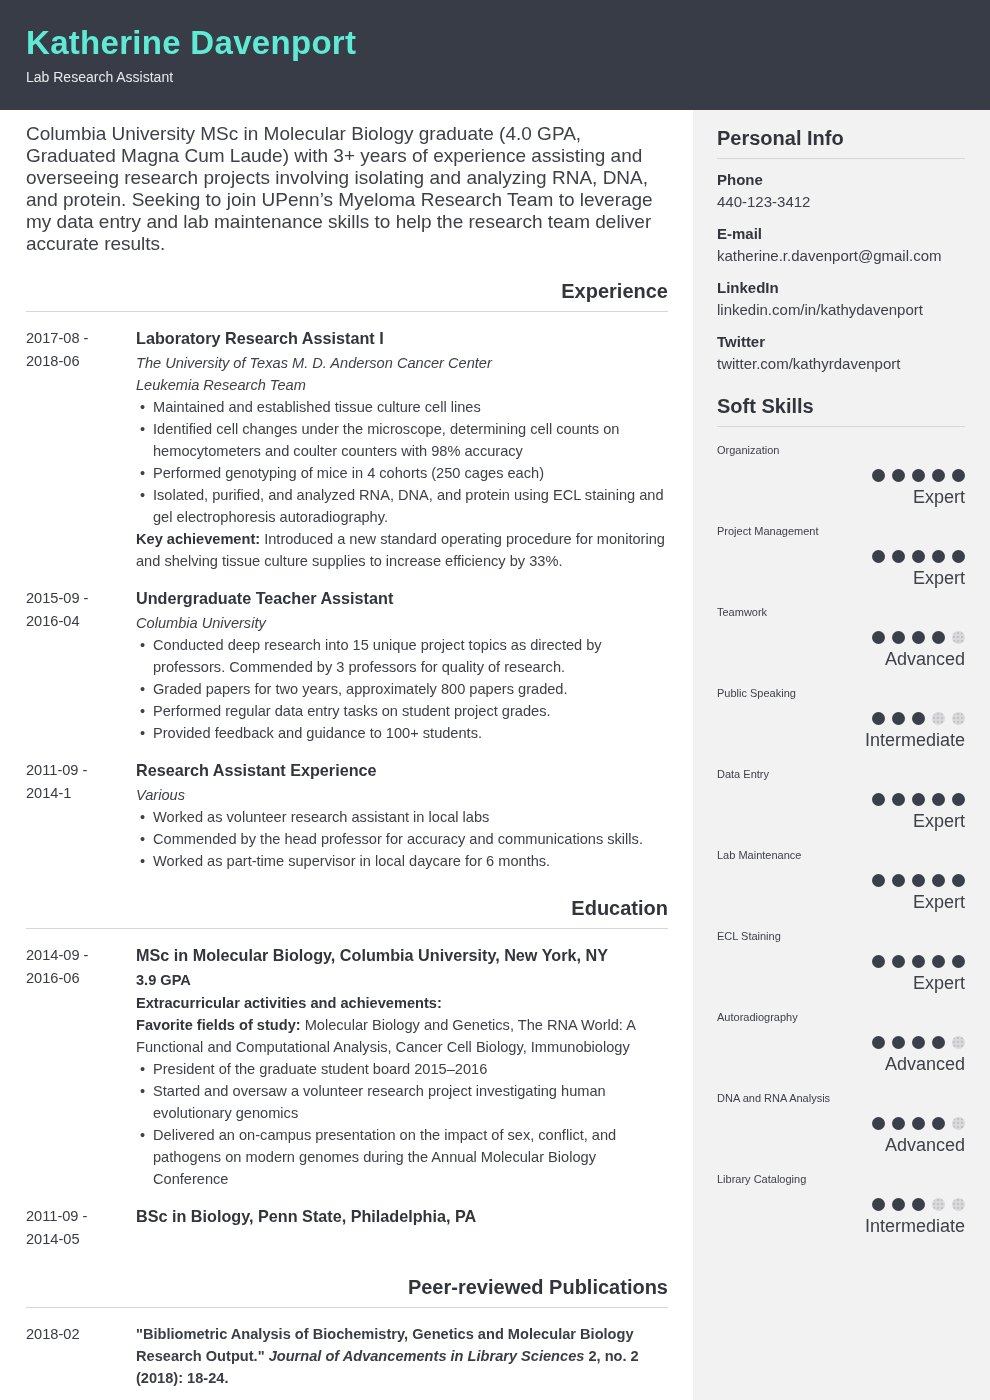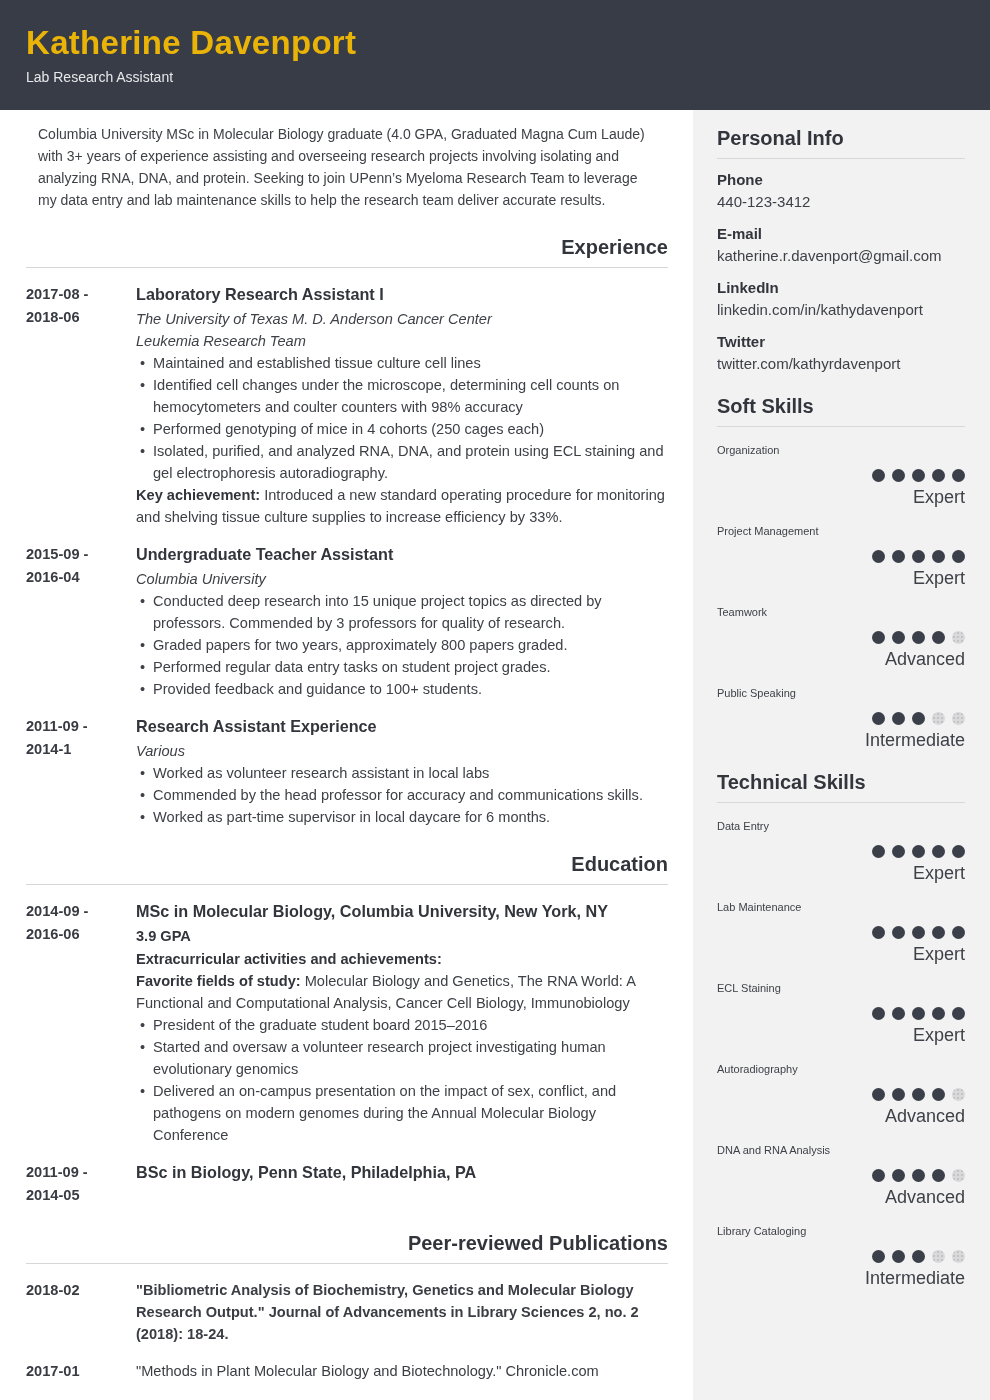--- a/index.html
+++ b/index.html
@@ -11,49 +11,49 @@
     --heading:#32353b;
     --rule:#d6d7d9;
   }
   *{box-sizing:border-box;}
   html,body{margin:0;padding:0;background:#fff;}
   body{font-family:"Liberation Sans",sans-serif;color:var(--text);}
   .page{width:990px;min-height:1400px;background:#fff;margin:0;position:relative;}
 
   
   .header{background:var(--header-bg);height:110px;padding:0 26px;display:flex;flex-direction:column;justify-content:center;}
-  .person-name{margin:0;color:#eab308;font-size:33px;font-weight:bold;letter-spacing:.3px;line-height:1.1;}
+  .person-name{margin:0;color:#5eead4;font-size:33px;font-weight:bold;letter-spacing:.3px;line-height:1.1;}
   .person-title{color:#e8e9eb;font-size:14px;margin-top:7px;}
 
   
   .columns{display:flex;align-items:stretch;min-height:1290px;}
   .main{width:693px;flex:none;padding:13px 25px 40px 26px;background:#fff;}
   .sidebar{flex:1;background:var(--sidebar-bg);padding:17px 25px 40px 24px;}
 
-  .summary{font-size:14px;line-height:22px;margin:0 12px 8px;}
+  .summary{font-size:19px;line-height:22px;margin:0 0 8px;}
 
   .section-title{font-size:20px;font-weight:bold;color:var(--heading);margin:25px 0 0;padding:0 0 8px;border-bottom:1px solid var(--rule);line-height:1.15;text-align:right;}
   .side-title{font-size:20px;font-weight:bold;color:var(--heading);margin:20px 0 0;padding:0 0 8px;border-bottom:1px solid var(--rule);line-height:1.15;}
   .side-title.first{margin-top:0;}
 
   
   .entry{display:flex;margin-top:15px;}
-  .entry-dates{width:110px;flex:none;font-weight:bold;font-size:14.6px;line-height:23px;color:#383b41;}
+  .entry-dates{width:110px;flex:none;font-weight:normal;font-size:14.6px;line-height:23px;color:#383b41;}
   .entry-body{flex:1;font-size:14.6px;line-height:22px;}
   .role{font-size:16.2px;font-weight:bold;color:var(--heading);margin:0 0 2px;line-height:23px;}
   .org-line{font-style:italic;line-height:22px;}
   .gpa-line{font-weight:bold;color:var(--heading);line-height:23px;}
   ul.bullets{margin:0;padding:0;list-style:none;}
   ul.bullets li{padding-left:17px;position:relative;}
   ul.bullets li::before{content:"\2022";position:absolute;left:4px;}
   .key{margin:0;}
   .key b,.edu-line b{color:var(--heading);}
   .edu-line{margin:0;}
   .pub-text .b{font-weight:bold;}
-  .pub-text .i{}
+  .pub-text .i{font-style:italic;}
   .pub-text{color:#3a3d43;}
 
   
   .pi-item{margin-top:10px;font-size:15px;line-height:22px;}
   .pi-label{font-weight:bold;color:var(--heading);}
   .pi-value{}
 
   
   .skill{margin-top:12px;}
   .skill-name{font-size:11px;line-height:22px;}
@@ -222,21 +222,20 @@
             <div class="skill-dots"><span class="dot filled"></span><span class="dot filled"></span><span class="dot filled"></span><span class="dot filled"></span><span class="dot empty"></span></div>
             <div class="skill-level">Advanced</div>
           </div>
           <div class="skill">
             <div class="skill-name">Public Speaking</div>
             <div class="skill-dots"><span class="dot filled"></span><span class="dot filled"></span><span class="dot filled"></span><span class="dot empty"></span><span class="dot empty"></span></div>
             <div class="skill-level">Intermediate</div>
           </div>
         </div>
 
-      <h2 class="side-title">Technical Skills</h2>
       <div>
           <div class="skill">
             <div class="skill-name">Data Entry</div>
             <div class="skill-dots"><span class="dot filled"></span><span class="dot filled"></span><span class="dot filled"></span><span class="dot filled"></span><span class="dot filled"></span></div>
             <div class="skill-level">Expert</div>
           </div>
           <div class="skill">
             <div class="skill-name">Lab Maintenance</div>
             <div class="skill-dots"><span class="dot filled"></span><span class="dot filled"></span><span class="dot filled"></span><span class="dot filled"></span><span class="dot filled"></span></div>
             <div class="skill-level">Expert</div>

